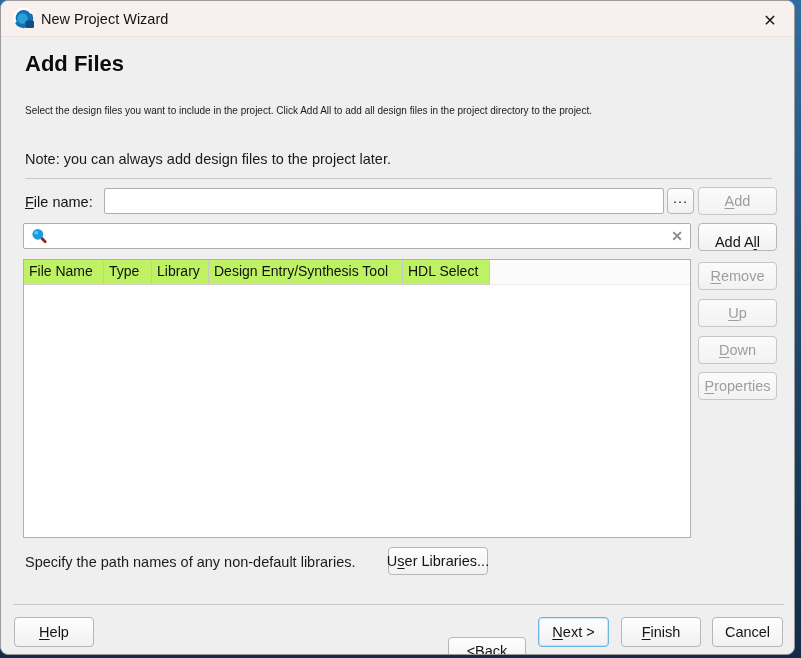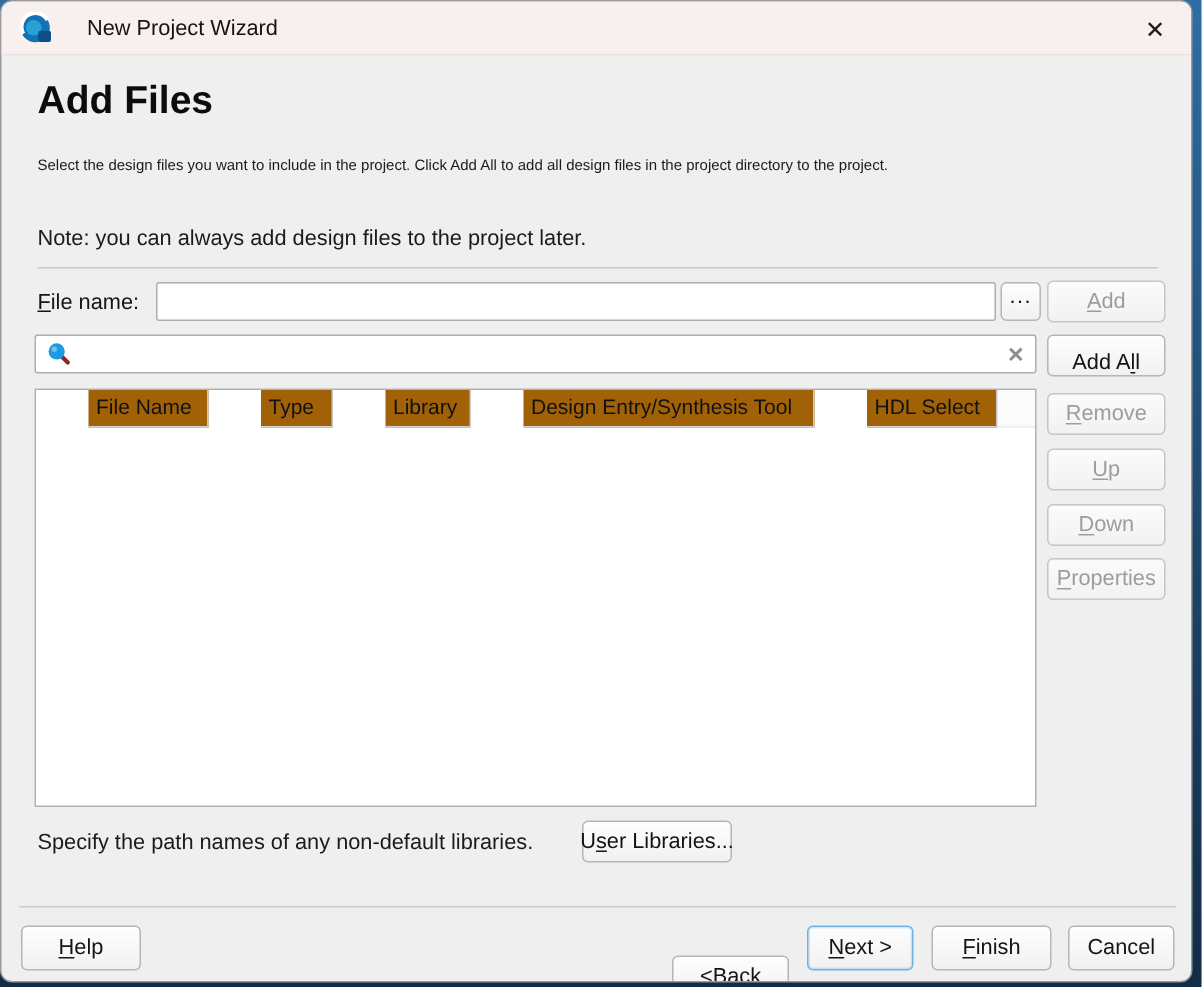--- a/index.html
+++ b/index.html
@@ -13,27 +13,27 @@
   .dialog {
     position:absolute; left:0; top:0; width:795px; height:655px;
     background:#efefef; border:1px solid #9a9a9a; border-radius:8px;
     overflow:hidden;
   }
   .titlebar {
     height:36px; background:#f8f0ee; border-bottom:1px solid #eae2df;
     display:flex; align-items:center; padding:0 12px;
   }
   .logo { width:22px; height:22px; flex:0 0 auto; }
-  .title { margin-left:23px; font-size:14.5px; color:#141414; }
+  .title { margin-left:6px; font-size:14.5px; color:#141414; }
   .close-btn {
     position:absolute; top:7px; right:12px; width:24px; height:24px;
     display:flex; align-items:center; justify-content:center;
     font-size:16px; color:#1a1a1a; cursor:default;
   }
-  .heading { position:absolute; left:24px; top:50px; font-size:26px; font-weight:700; color:#0c0c0c; }
+  .heading { position:absolute; left:24px; top:50px; font-size:22px; font-weight:700; color:#0c0c0c; }
   .desc { position:absolute; left:24px; top:99px; width:742px; font-size:10px; line-height:22px; color:#1b1b1b; }
   .note { position:absolute; left:24px; top:150px; width:742px; font-size:14.5px; color:#1b1b1b; }
   .hr1 { position:absolute; left:24px; top:177px; width:747px; height:1px; background:#c9c9c9; }
   .hr2 { position:absolute; left:12px; top:603px; width:771px; height:1px; background:#c9c9c9; }
 
   .fn-label { position:absolute; left:24px; top:193px; font-size:14.5px; color:#141414; }
   .textbox {
     position:absolute; background:#fff; border:1px solid #aeaeae; border-radius:2px;
   }
   .fn-input {
@@ -51,22 +51,22 @@
     font-family:"Liberation Sans", sans-serif;
   }
   .clear-btn { font-size:14px; font-weight:700; color:#8d8d8d; line-height:1; cursor:default; }
 
   .ftable {
     position:absolute; left:22px; top:258px; width:668px; height:279px;
     background:#fff; border:1px solid #b0b0b0;
   }
   .thead { display:flex; height:25px; font-size:14px; color:#111; }
   .th {
-    background:#a16207; border-right:1px solid #c8c8c8; border-bottom:1px solid #d2d2d2;
-    padding:3px 4px 0 5px; white-space:nowrap; overflow:hidden;margin-left:35px;
+    background:#bef264; border-right:1px solid #c8c8c8; border-bottom:1px solid #d2d2d2;
+    padding:3px 4px 0 5px; white-space:nowrap; overflow:hidden;
   }
   .th-filler { flex:1; background:#fbfbfb; border-bottom:1px solid #ececec; }
   .tbody { height:252px; }
 
   .btn {
     position:absolute; display:flex; align-items:center; justify-content:center;
     background:linear-gradient(180deg,#fefefe,#f1f1f1);
     border:1px solid #b6b6b6; border-radius:4px;
     font-size:14.5px; color:#141414; cursor:default; white-space:nowrap;
     font-family:"Liberation Sans", sans-serif;

